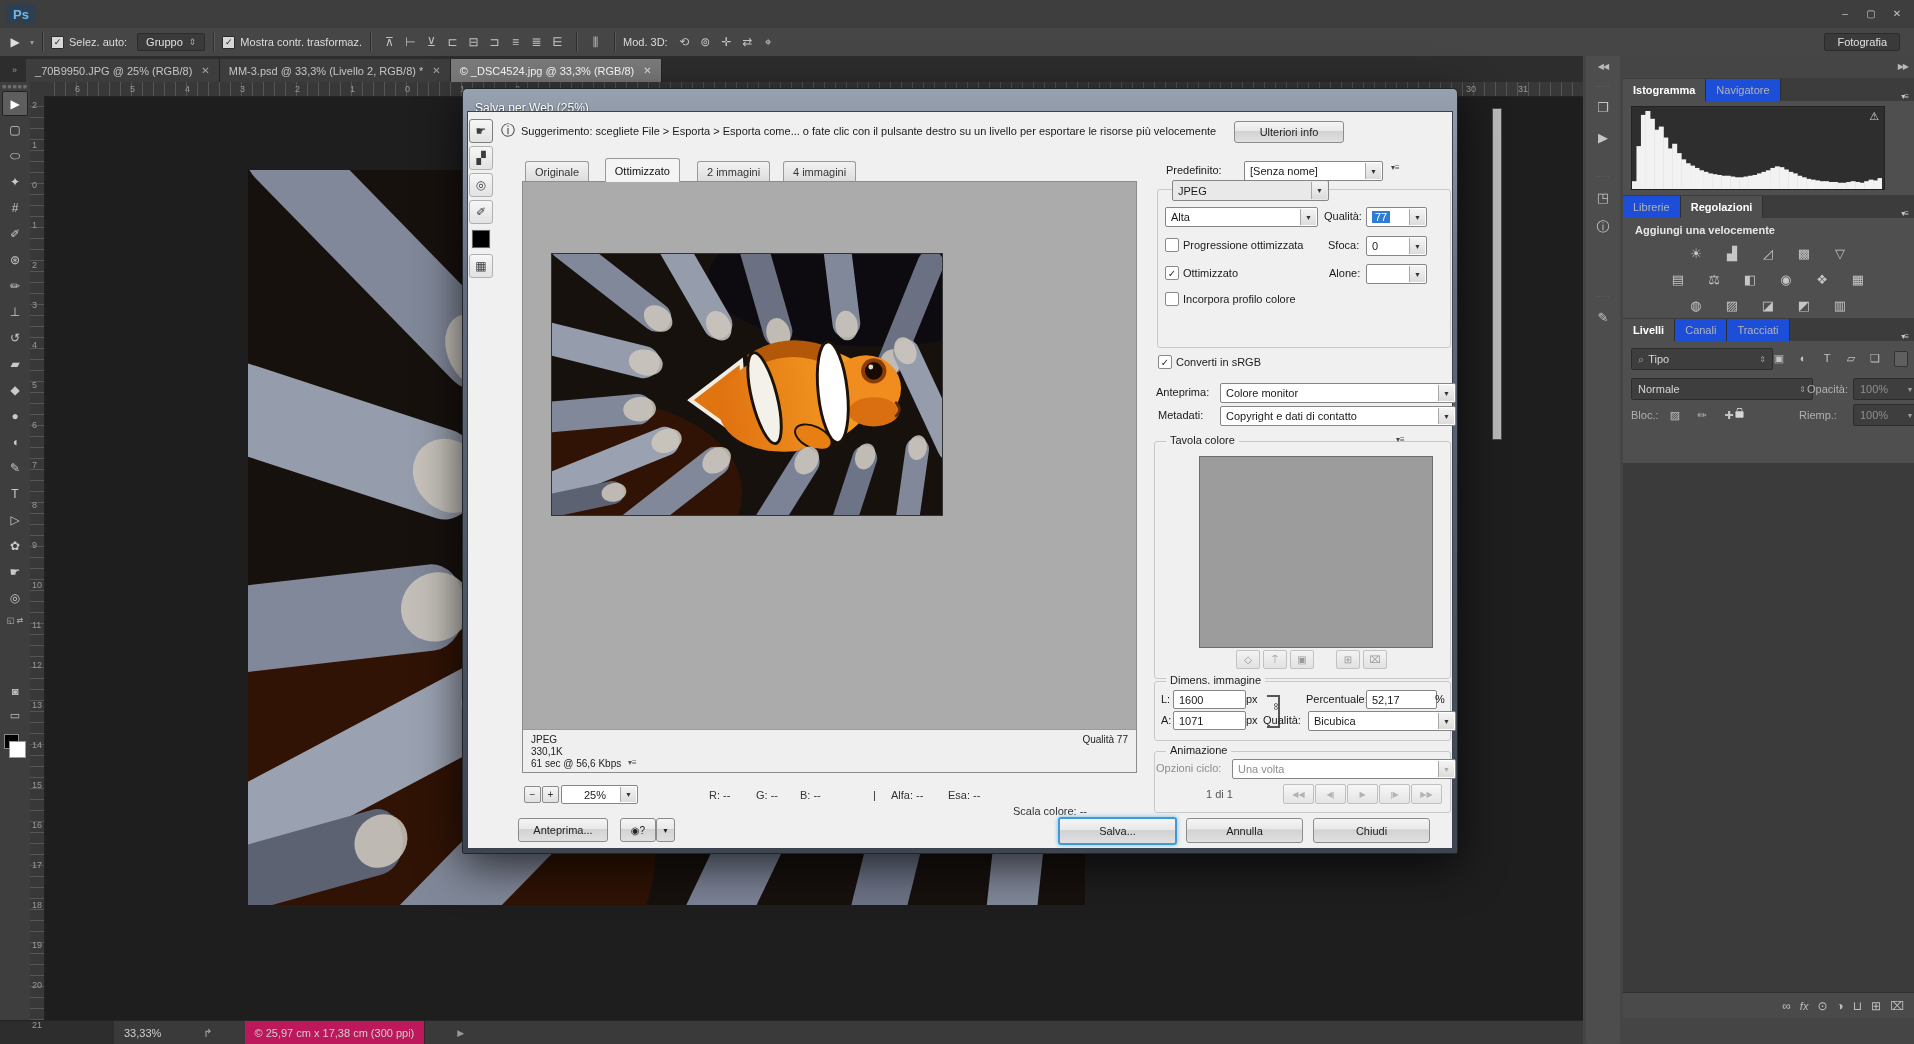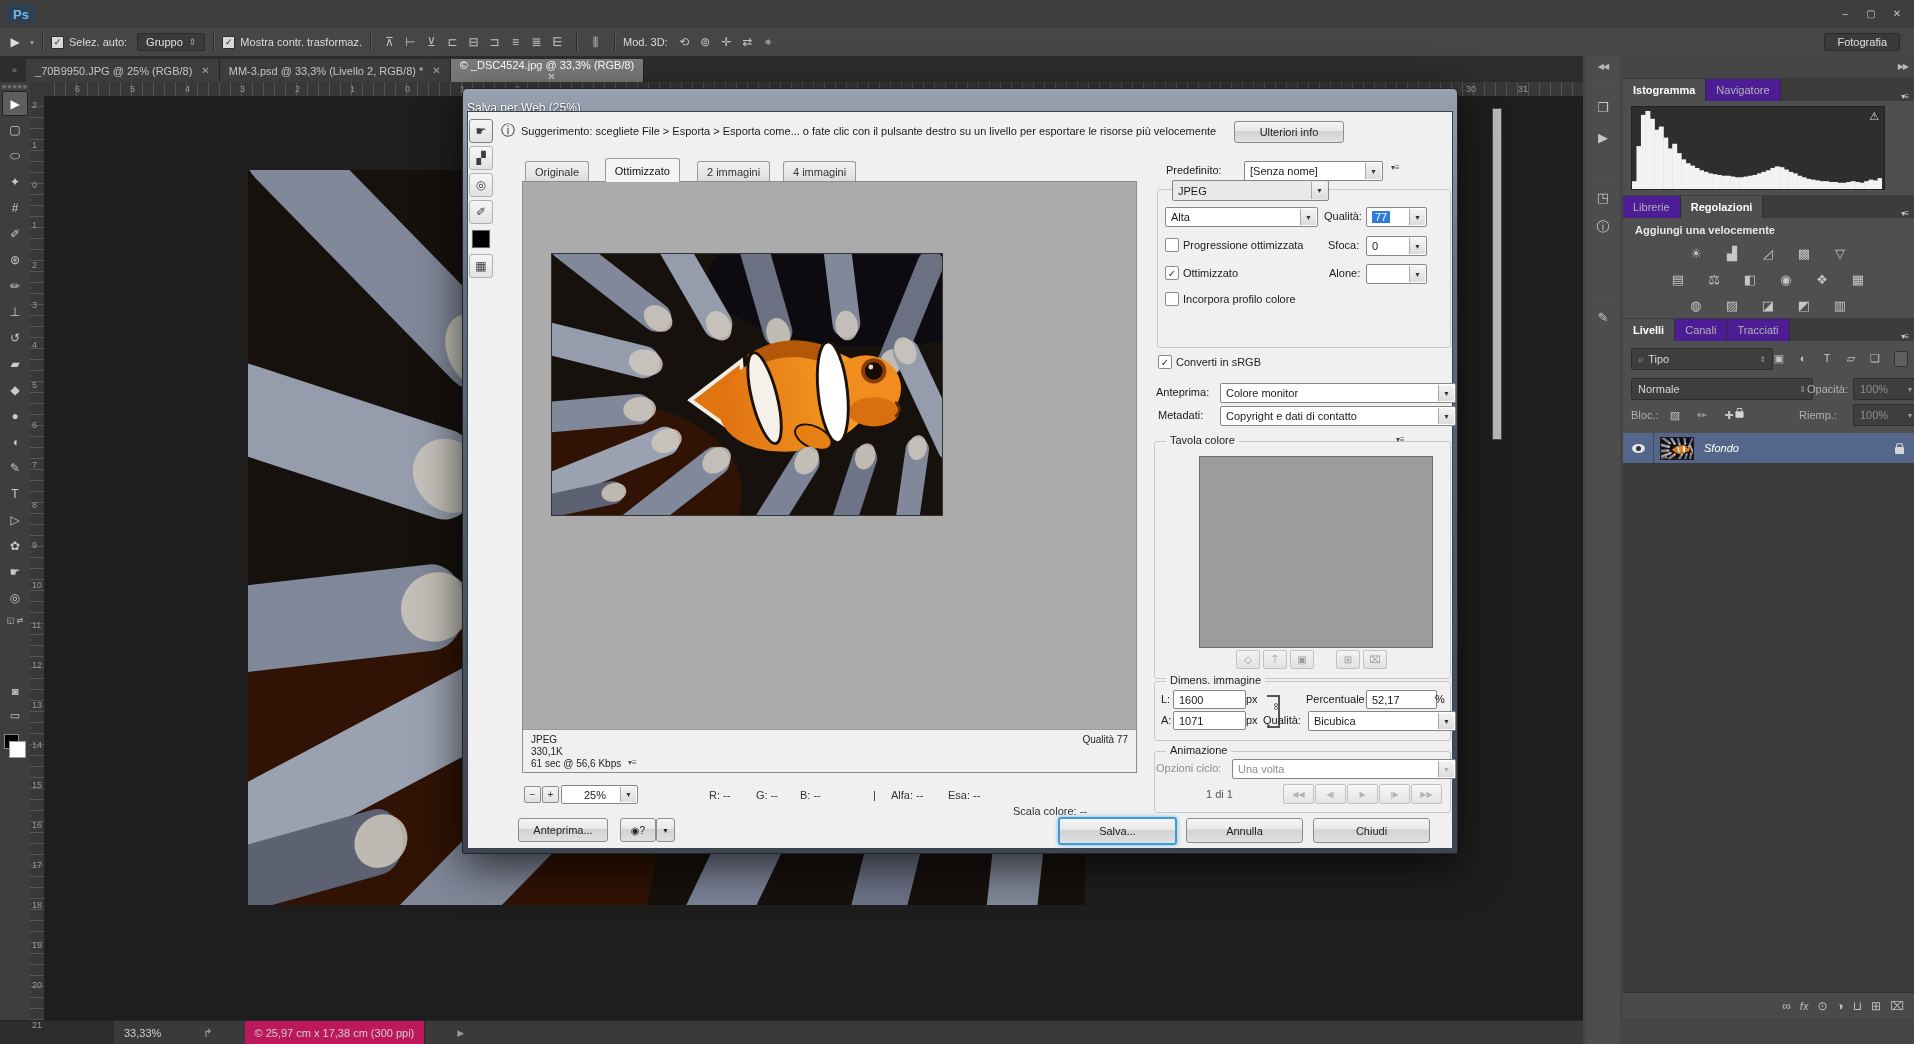--- a/index.html
+++ b/index.html
@@ -21,21 +21,21 @@
   .cb{width:11px;height:11px;background:#d8d8d8;border:1px solid #2c2c2c;border-radius:1px;margin-right:5px;flex:none;display:flex;align-items:center;justify-content:center;font-size:9px;color:#1a1a1a;}
   .ob-dd{background:#3a3a3a;border:1px solid #2b2b2b;border-radius:2px;padding:2px 8px;display:flex;align-items:center;gap:6px;color:#e0e0e0;}
   .ob-icon{color:#c2c2c2;font-size:12px;width:21px;text-align:center;flex:none;}
   #tool-badge{width:30px;text-align:center;color:#ddd;font-size:12px;}
   #workspace-btn{margin-left:auto;margin-right:14px;background:#3a3a3a;border:1px solid #2b2b2b;border-radius:2px;padding:2px 12px;color:#e0e0e0;}
 
   
   #tabbar{left:0;top:56px;width:1914px;height:26px;background:#2d2d2d;display:flex;align-items:flex-end;}
   #tab-chevrons{color:#9a9a9a;font-size:9px;padding:0 10px 7px 12px;letter-spacing:-1px;}
   .doc-tab{height:23px;display:flex;align-items:center;padding:0 9px;font-size:11px;background:#3d3d3d;color:#c5c5c5;border-right:1px solid #242424;white-space:nowrap;}
-  .doc-tab.active{background:#7b7b7b;color:#fff;flex-direction:column;}
+  .doc-tab.active{background:#7b7b7b;color:#fff;}
   .tab-close{margin-left:9px;opacity:.75;font-size:10px;}
 
   
   #toolbar{left:0;top:82px;width:30px;height:962px;background:#3e3e3e;border-right:1px solid #292929;}
   #toolbar-grip{color:#6d6d6d;font-size:7px;text-align:center;letter-spacing:1px;line-height:6px;padding-top:2px;}
   .tool{width:26px;height:25px;margin:1px auto 1px auto;display:flex;align-items:center;justify-content:center;color:#c9c9c9;font-size:12px;border-radius:2px;}
   .tool.active{background:#5e5e5e;box-shadow:inset 0 0 0 1px #222;color:#fff;}
   #swatch-mini{color:#b5b5b5;font-size:8px;text-align:center;margin-top:6px;}
   #swatch-back{left:4px;top:652px;width:13px;height:13px;background:#000;border:1px solid #888;}
   #swatch-front{left:9px;top:659px;width:15px;height:15px;background:#fff;border:1px solid #999;}
@@ -54,21 +54,21 @@
   
   #status-left{left:0;top:1020px;width:114px;height:24px;background:#2d2d2d;border-top:1px solid #222;border-right:1px solid #222;}
   #statusbar{left:114px;top:1020px;width:1800px;height:24px;background:#3a3a3a;border-top:1px solid #262626;display:flex;align-items:center;color:#cfcfcf;font-size:11px;gap:22px;}
   #statusbar .seg{display:flex;align-items:center;height:100%;padding:0 10px;}
   #status-info{background:#be185d;border-right:1px solid #2a2a2a;}
 
   
   #dialog{left:462px;top:88px;width:994px;height:764px;z-index:10;
     background:linear-gradient(180deg,#98a1b0,#626c7d 26%,#49525f 70%,#3d4551);
     border:1px solid #20242b;border-radius:5px 5px 2px 2px;box-shadow:0 12px 45px rgba(0,0,0,.7);}
-  #dlg-title{position:absolute;left:0;top:0;right:0;height:38px;color:#fff;font-size:12px;display:flex;align-items:center;padding-left:4px;text-shadow:0 1px 2px rgba(0,0,0,.8);}
+  #dlg-title{position:absolute;left:0;top:0;right:0;height:38px;color:#fff;font-size:12px;display:flex;align-items:center;padding-left:12px;text-shadow:0 1px 2px rgba(0,0,0,.8);}
   #dlg-body{position:absolute;left:4px;right:4px;top:22px;bottom:4px;background:#f0f0f0;border:1px solid #3c424d;}
   #dialog .lbl{position:absolute;font-size:11px;color:#1a1a1a;white-space:nowrap;}
   #dialog .lbl.dis{color:#8d8d8d;}
   .w-btn{position:absolute;background:linear-gradient(180deg,#f5f5f5,#e8e8e8 45%,#d2d2d2 46%,#e0e0e0);border:1px solid #8c8c8c;border-radius:3px;font-size:11px;color:#222;display:flex;align-items:center;justify-content:center;}
   .w-btn.primary{border:2px solid #3e9adl;border:2px solid #3f9bd8;box-shadow:0 0 4px rgba(80,170,230,.8);}
   .wdd{position:absolute;background:#fff;border:1px solid #868686;border-radius:2px;font-size:11px;color:#1a1a1a;display:flex;align-items:center;padding-left:5px;}
   .wdd .arr{position:absolute;right:1px;top:1px;bottom:1px;width:15px;background:linear-gradient(#f4f4f4,#dcdcdc);border-left:1px solid #a8a8a8;display:flex;align-items:center;justify-content:center;font-size:7px;color:#333;}
   .wdd.dis{color:#8d8d8d;}
   .wcb{position:absolute;width:12px;height:12px;background:#fff;border:1px solid #8a8a8a;border-radius:2px;display:flex;align-items:center;justify-content:center;font-size:10px;color:#2b2b2b;}
   .grp{position:absolute;border:1px solid #c9c9c9;border-radius:3px;}
@@ -89,21 +89,21 @@
 
   
   #dock{left:1583px;top:56px;width:331px;height:988px;background:#454545;z-index:5;}
   #icon-strip{position:absolute;left:3px;top:0px;width:34px;height:988px;background:#4d4d4d;border-radius:0 0 2px 2px;}
   #icon-strip .collapse{color:#b9b9b9;font-size:8px;text-align:center;padding-top:6px;letter-spacing:-1px;}
   .strip-btn{position:absolute;left:4px;width:26px;height:26px;color:#c6c6c6;font-size:13px;display:flex;align-items:center;justify-content:center;}
   .strip-grip{position:absolute;left:0;width:34px;color:#6e6e6e;font-size:7px;text-align:center;letter-spacing:1px;}
   #panels{position:absolute;left:40px;top:0;width:291px;height:988px;}
   #dock-collapse{position:absolute;right:6px;top:6px;color:#b9b9b9;font-size:8px;letter-spacing:-1px;}
   .ptab-row{position:absolute;left:0;width:100%;height:23px;background:#3c3c3c;display:flex;align-items:flex-end;}
-  .ptab{height:22px;display:flex;align-items:center;padding:0 10px;font-size:11px;color:#b3b3b3;background:#4c1d95;border-right:1px solid #2e2e2e;}
+  .ptab{height:22px;display:flex;align-items:center;padding:0 10px;font-size:11px;color:#b3b3b3;background:#1d4ed8;border-right:1px solid #2e2e2e;}
   .ptab.active{background:#4f4f4f;color:#fff;font-weight:bold;}
   .pmenu{margin-left:auto;color:#c9c9c9;font-size:8px;padding-right:6px;letter-spacing:-1px;}
   .panel-body{position:absolute;left:0;width:100%;background:#4f4f4f;}
   #histo-box{position:absolute;left:8px;top:5px;width:252px;height:82px;background:#2e2e2e;border:1px solid #222;}
   #histo-warn{position:absolute;right:5px;top:3px;color:#d5d5d5;font-size:11px;}
   #adj-title{position:absolute;left:12px;top:6px;font-size:11px;font-weight:bold;color:#e6e6e6;}
   .adj-row{position:absolute;left:10px;width:270px;display:flex;justify-content:center;gap:14px;}
   .adj-icon{width:22px;height:18px;color:#c6c6c6;font-size:13px;display:flex;align-items:center;justify-content:center;}
   .dkdd{position:absolute;background:#3e3e3e;border:1px solid #2c2c2c;border-radius:2px;font-size:11px;color:#d6d6d6;display:flex;align-items:center;padding:0 6px;}
   .dkdd .ar{margin-left:auto;font-size:8px;color:#9f9f9f;}
@@ -451,30 +451,20 @@
             <span class="lyr-ficon">✏</span>
             <span class="lyr-ficon">✚</span>
           </div>
         <span class="padlock sm" style="position:absolute;left:112px;top:66px"></span>
         <span class="dklbl" style="left:176px;top:68px">Riemp.:</span>
         <div class="dkdd" style="left:230px;top:63px;width:52px;height:20px;color:#8f8f8f">
           <span>100%</span>
             <span class="ar">▾</span>
         </div>
 
-        <div id="layer-row" style="top:92px">
-          <div id="eye-cell">
-              <span class="eye"></span>
-            </div>
-          <svg id="layer-thumb">
-              <use href="#fish-scene" width="32" height="21"></use>
-            </svg>
-          <span id="layer-name">Sfondo</span>
-          <span class="padlock" style="margin-left:auto;margin-right:10px"></span>
-        </div>
         <div id="layers-empty" style="top:122px;height:529px"></div>
         <div id="layers-bottom" style="top:651px">
             <span class="lyb-icon ">∞</span>
             <span class="lyb-icon fx">fx</span>
             <span class="lyb-icon ">⊙</span>
             <span class="lyb-icon ">◑</span>
             <span class="lyb-icon ">⊔</span>
             <span class="lyb-icon ">⊞</span>
             <span class="lyb-icon ">⌧</span>
           </div>

